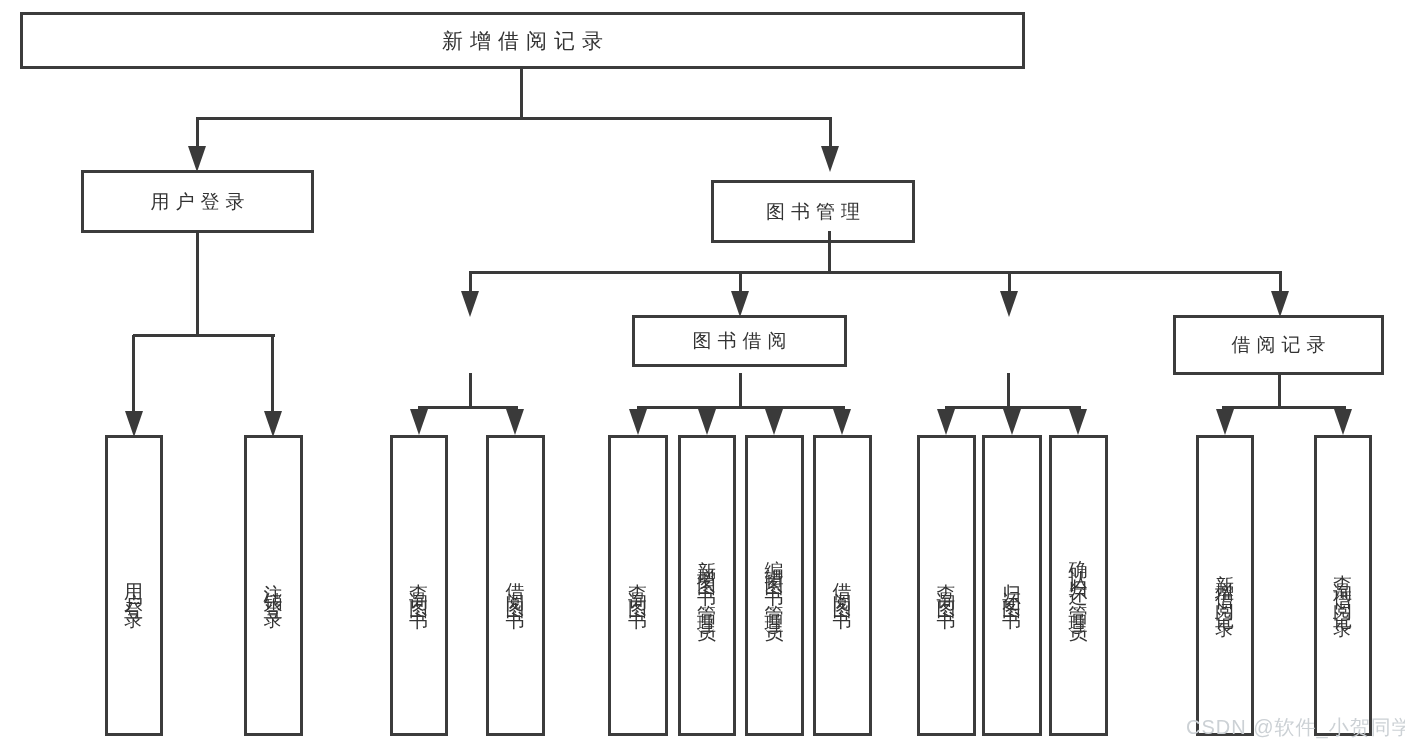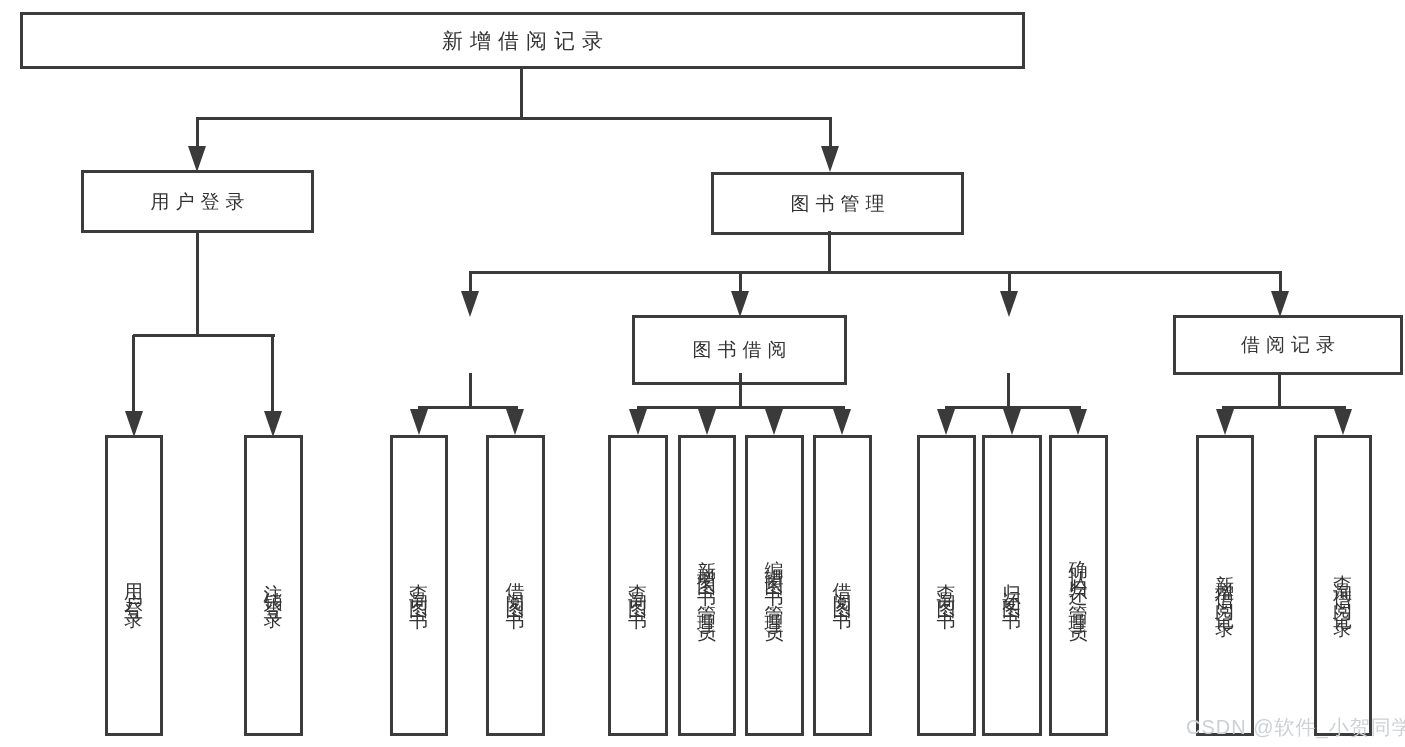--- a/index.html
+++ b/index.html
@@ -36,28 +36,28 @@
 
 <div class="canvas">
 
   <div class="box" style="left:20px;top:12px;width:1005px;height:57px;">
     <span class="hlabel root-label">新增借阅记录</span>
   </div>
 
   <div class="box" style="left:81px;top:170px;width:233px;height:63px;">
     <span class="hlabel">用户登录</span>
   </div>
-  <div class="box" style="left:711px;top:172px;width:253px;height:63px;">
+  <div class="box" style="left:711px;top:180px;width:204px;height:63px;">
     <span class="hlabel">图书管理</span>
   </div>
 
-  <div class="box" style="left:632px;top:315px;width:215px;height:70px;">
+  <div class="box" style="left:632px;top:315px;width:215px;height:52px;">
     <span class="hlabel">图书借阅</span>
   </div>
-  <div class="box" style="left:1173px;top:315px;width:230px;height:60px;">
+  <div class="box" style="left:1173px;top:315px;width:211px;height:60px;">
     <span class="hlabel">借阅记录</span>
   </div>
 
   <div class="box vbox" style="left:105px;top:435px;width:58px;height:301px;">用户登录</div>
   <div class="box vbox" style="left:244px;top:435px;width:59px;height:301px;">注销登录</div>
 
   <div class="box vbox" style="left:390px;top:435px;width:58px;height:301px;">查询图书</div>
   <div class="box vbox" style="left:486px;top:435px;width:59px;height:301px;">借阅图书</div>
 
   <div class="box vbox" style="left:608px;top:435px;width:60px;height:301px;">查询图书</div>

